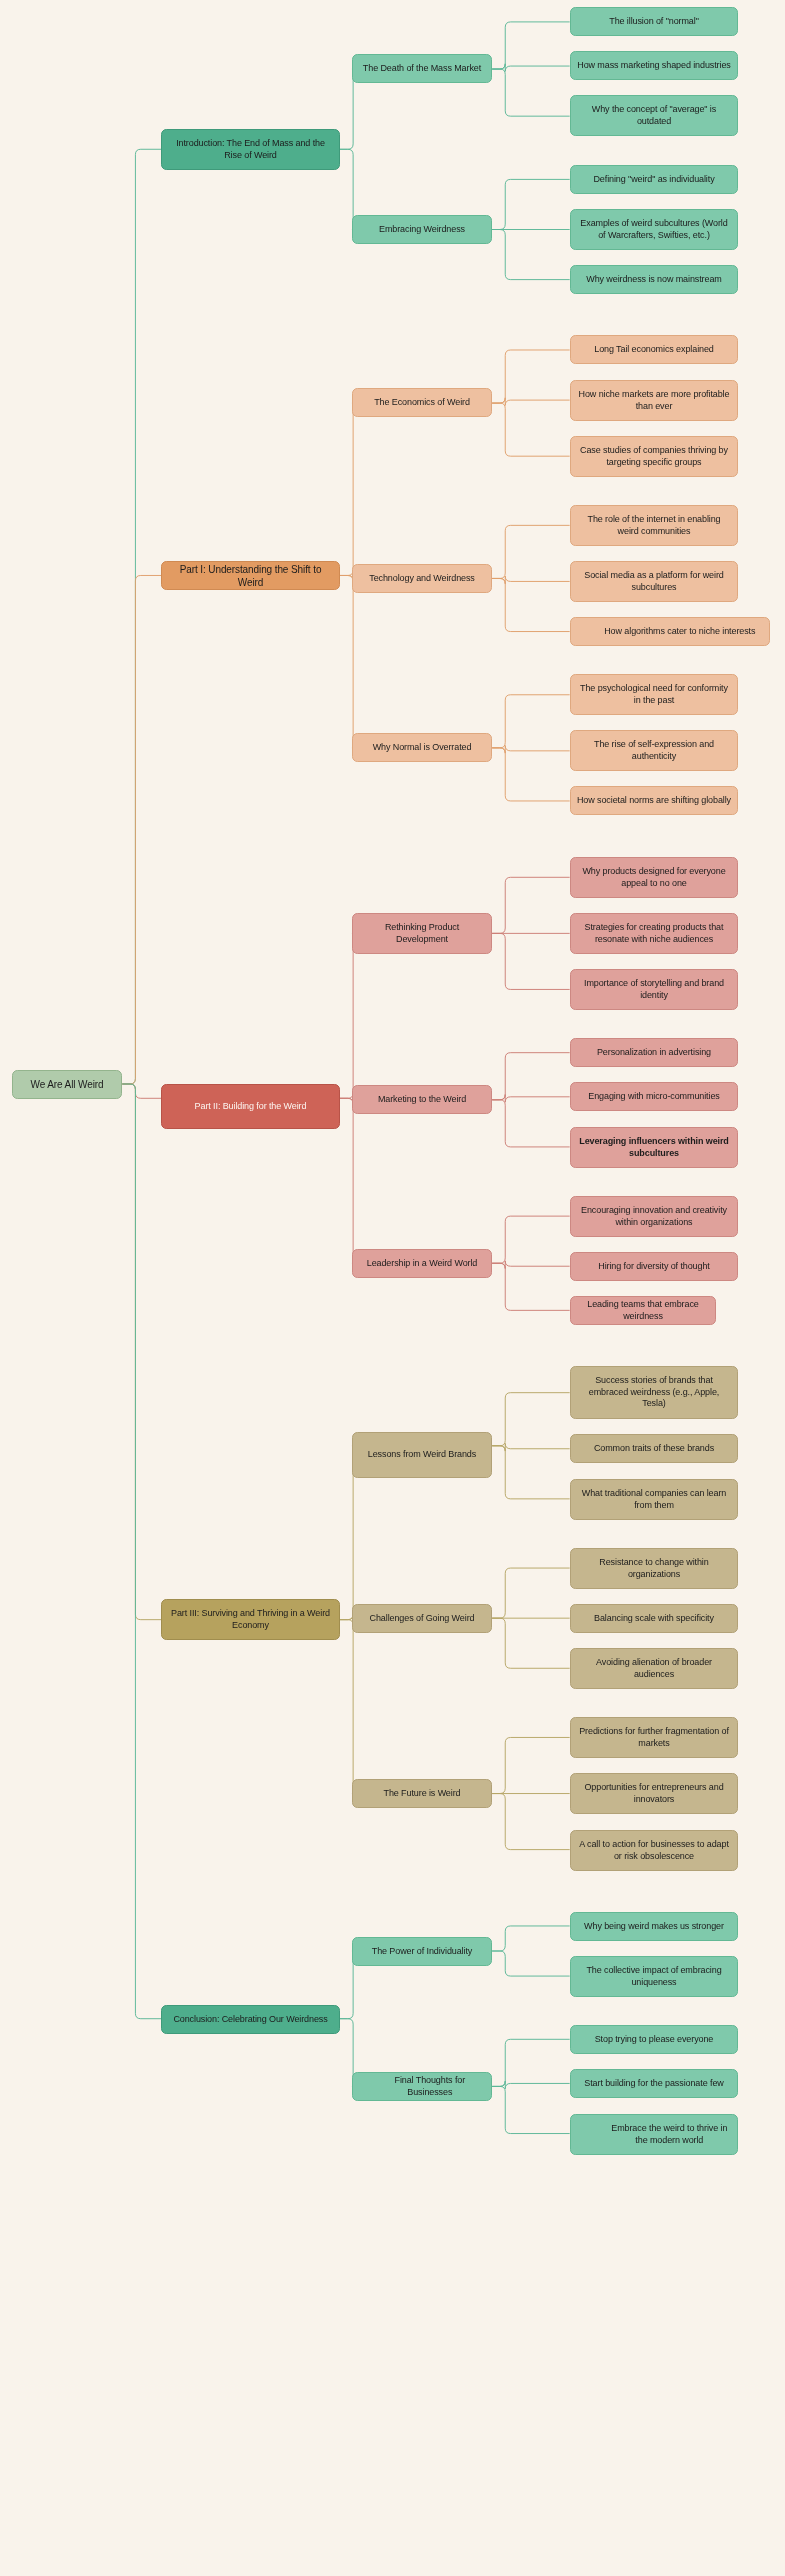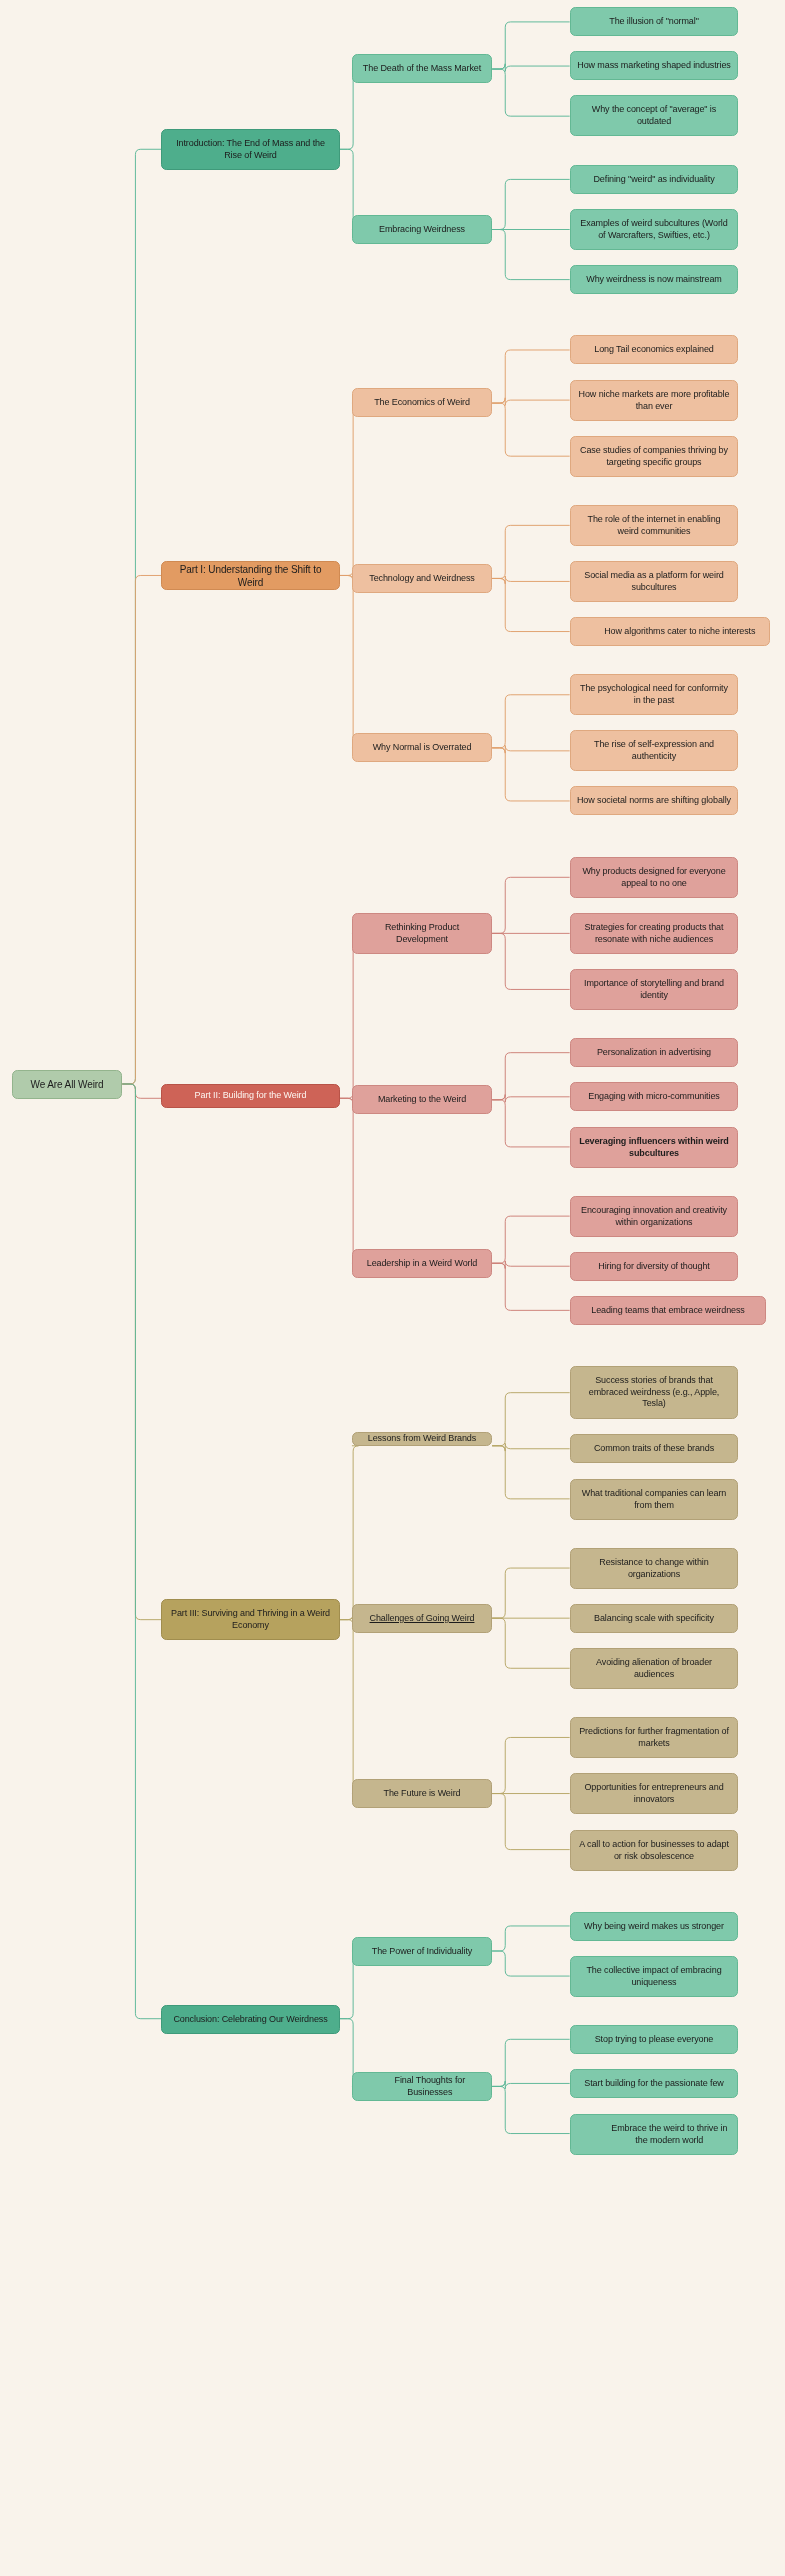--- a/index.html
+++ b/index.html
@@ -111,39 +111,39 @@
     <div class="node n-o2" style="left: 570px; top: 380px; width: 168px; height: 41px;">How niche markets are more profitable than ever</div>
     <div class="node n-o2" style="left: 570px; top: 436px; width: 168px; height: 41px;">Case studies of companies thriving by targeting specific groups</div>
     <div class="node n-o2" style="left: 352px; top: 564px; width: 140px; height: 29px;">Technology and Weirdness</div>
     <div class="node n-o2" style="left: 570px; top: 505px; width: 168px; height: 41px;">The role of the internet in enabling weird communities</div>
     <div class="node n-o2" style="left: 570px; top: 561px; width: 168px; height: 41px;">Social media as a platform for weird subcultures</div>
     <div class="node n-o2" style="left: 570px; top: 617px; width: 200px; height: 29px; padding-left: 25px;">How algorithms cater to niche interests</div>
     <div class="node n-o2" style="left: 352px; top: 733px; width: 140px; height: 29px;">Why Normal is Overrated</div>
     <div class="node n-o2" style="left: 570px; top: 674px; width: 168px; height: 41px;">The psychological need for conformity in the past</div>
     <div class="node n-o2" style="left: 570px; top: 730px; width: 168px; height: 41px;">The rise of self-expression and authenticity</div>
     <div class="node n-o2" style="left: 570px; top: 786px; width: 168px; height: 29px;">How societal norms are shifting globally</div>
-    <div class="node n-r1" style="left: 161px; top: 1084px; width: 179px; height: 24px;">Part II: Building for the Weird</div>
+    <div class="node n-r1" style="left: 161px; top: 1084px; width: 179px; height: 45px;">Part II: Building for the Weird</div>
     <div class="node n-r2" style="left: 352px; top: 913px; width: 140px; height: 41px;">Rethinking Product Development</div>
     <div class="node n-r2" style="left: 570px; top: 857px; width: 168px; height: 41px;">Why products designed for everyone appeal to no one</div>
     <div class="node n-r2" style="left: 570px; top: 913px; width: 168px; height: 41px;">Strategies for creating products that resonate with niche audiences</div>
     <div class="node n-r2" style="left: 570px; top: 969px; width: 168px; height: 41px;">Importance of storytelling and brand identity</div>
     <div class="node n-r2" style="left: 352px; top: 1085px; width: 140px; height: 29px;">Marketing to the Weird</div>
     <div class="node n-r2" style="left: 570px; top: 1038px; width: 168px; height: 29px;">Personalization in advertising</div>
     <div class="node n-r2" style="left: 570px; top: 1082px; width: 168px; height: 29px;">Engaging with micro-communities</div>
     <div class="node n-r2" style="left: 570px; top: 1127px; width: 168px; height: 41px; font-weight: bold;">Leveraging influencers within weird subcultures</div>
     <div class="node n-r2" style="left: 352px; top: 1249px; width: 140px; height: 29px;">Leadership in a Weird World</div>
     <div class="node n-r2" style="left: 570px; top: 1196px; width: 168px; height: 41px;">Encouraging innovation and creativity within organizations</div>
     <div class="node n-r2" style="left: 570px; top: 1252px; width: 168px; height: 29px;">Hiring for diversity of thought</div>
-    <div class="node n-r2" style="left: 570px; top: 1296px; width: 196px; height: 29px;">Leading teams that embrace weirdness</div>
+    <div class="node n-r2" style="left: 570px; top: 1296px; width: 146px; height: 29px;">Leading teams that embrace weirdness</div>
     <div class="node n-k1" style="left: 161px; top: 1599px; width: 179px; height: 41px;">Part III: Surviving and Thriving in a Weird Economy</div>
-    <div class="node n-k2" style="left: 352px; top: 1432px; width: 140px; height: 14px;">Lessons from Weird Brands</div>
+    <div class="node n-k2" style="left: 352px; top: 1432px; width: 140px; height: 46px;">Lessons from Weird Brands</div>
     <div class="node n-k2" style="left: 570px; top: 1366px; width: 168px; height: 53px;">Success stories of brands that embraced weirdness (e.g., Apple, Tesla)</div>
     <div class="node n-k2" style="left: 570px; top: 1434px; width: 168px; height: 29px;">Common traits of these brands</div>
     <div class="node n-k2" style="left: 570px; top: 1479px; width: 168px; height: 41px;">What traditional companies can learn from them</div>
-    <div class="node n-k2" style="left: 352px; top: 1604px; width: 140px; height: 29px; text-decoration: underline;">Challenges of Going Weird</div>
+    <div class="node n-k2" style="left: 352px; top: 1604px; width: 140px; height: 29px;">Challenges of Going Weird</div>
     <div class="node n-k2" style="left: 570px; top: 1548px; width: 168px; height: 41px;">Resistance to change within organizations</div>
     <div class="node n-k2" style="left: 570px; top: 1604px; width: 168px; height: 29px;">Balancing scale with specificity</div>
     <div class="node n-k2" style="left: 570px; top: 1648px; width: 168px; height: 41px;">Avoiding alienation of broader audiences</div>
     <div class="node n-k2" style="left: 352px; top: 1779px; width: 140px; height: 29px;">The Future is Weird</div>
     <div class="node n-k2" style="left: 570px; top: 1717px; width: 168px; height: 41px;">Predictions for further fragmentation of markets</div>
     <div class="node n-k2" style="left: 570px; top: 1773px; width: 168px; height: 41px;">Opportunities for entrepreneurs and innovators</div>
     <div class="node n-k2" style="left: 570px; top: 1830px; width: 168px; height: 41px;">A call to action for businesses to adapt or risk obsolescence</div>
     <div class="node n-g1" style="left: 161px; top: 2005px; width: 179px; height: 29px;">Conclusion: Celebrating Our Weirdness</div>
     <div class="node n-g2" style="left: 352px; top: 1937px; width: 140px; height: 29px;">The Power of Individuality</div>
     <div class="node n-g2" style="left: 570px; top: 1912px; width: 168px; height: 29px;">Why being weird makes us stronger</div>

